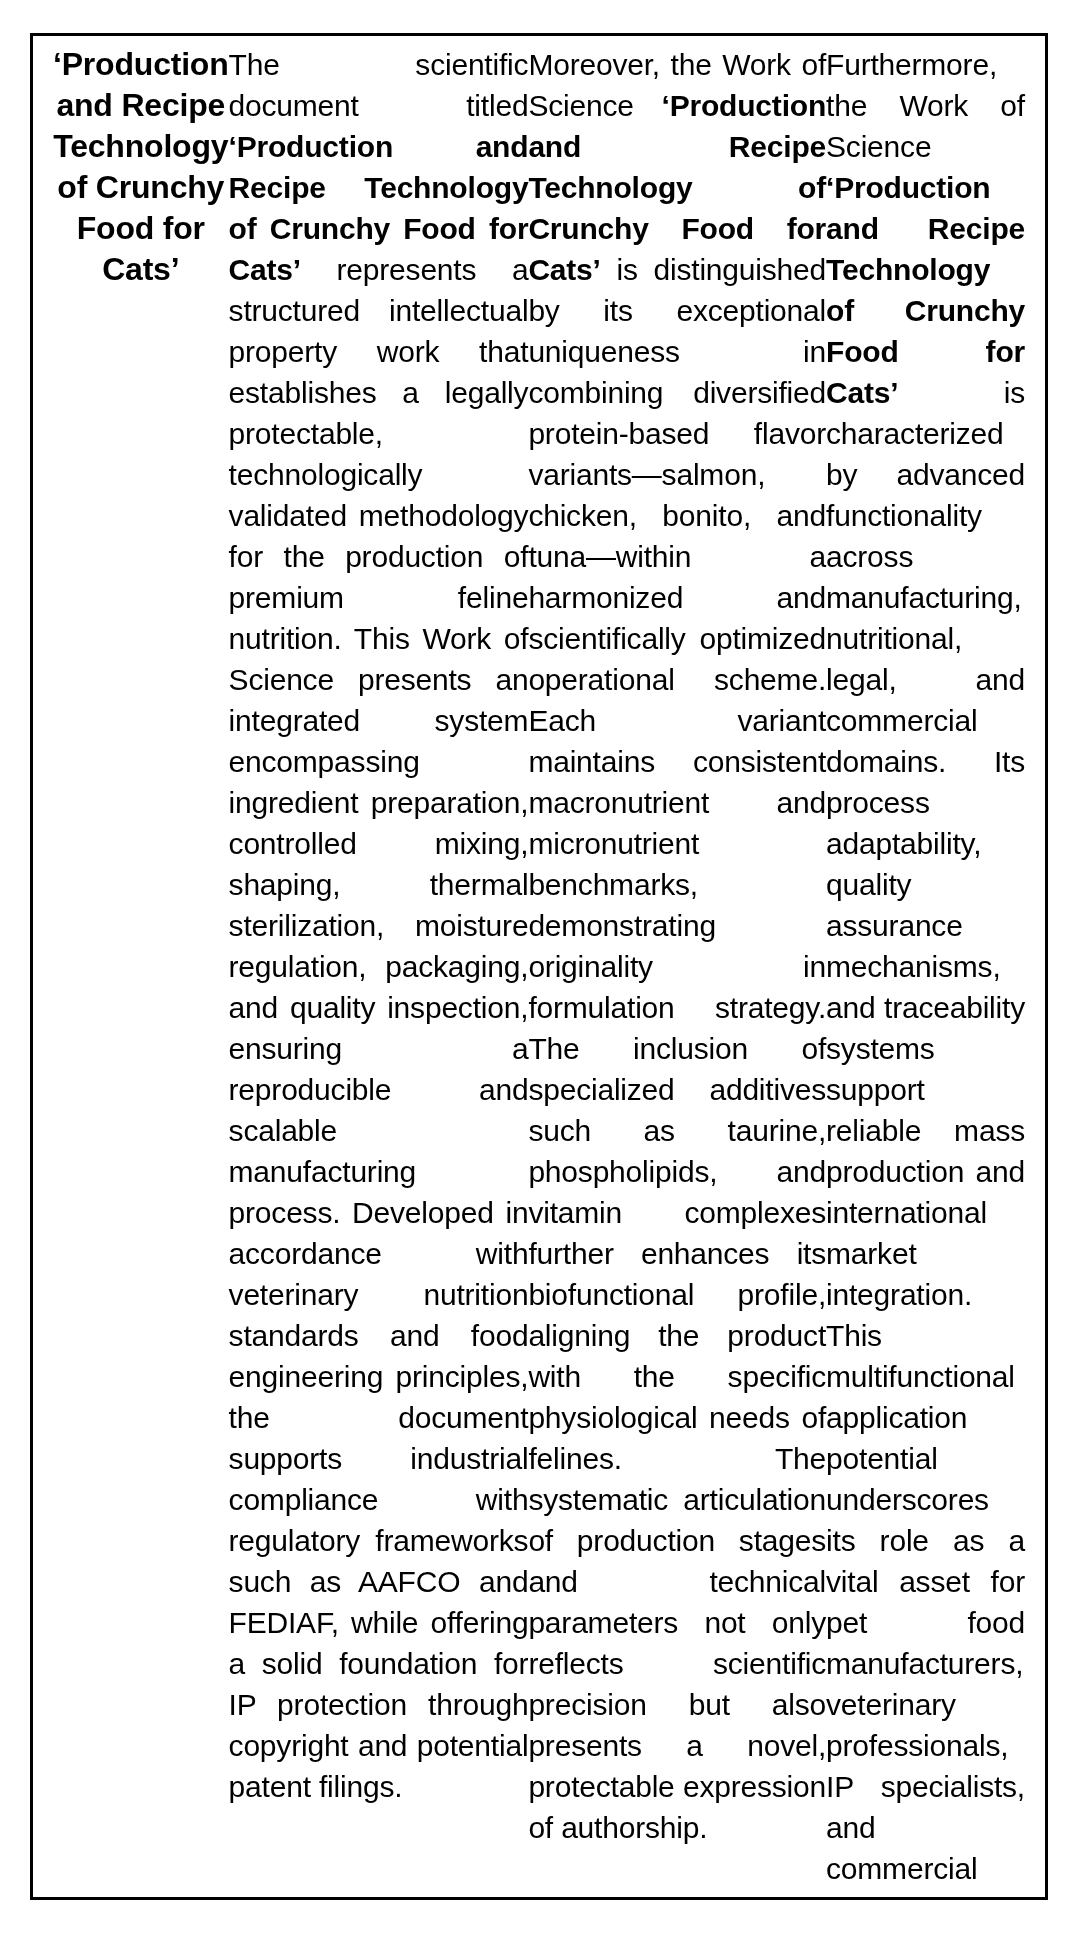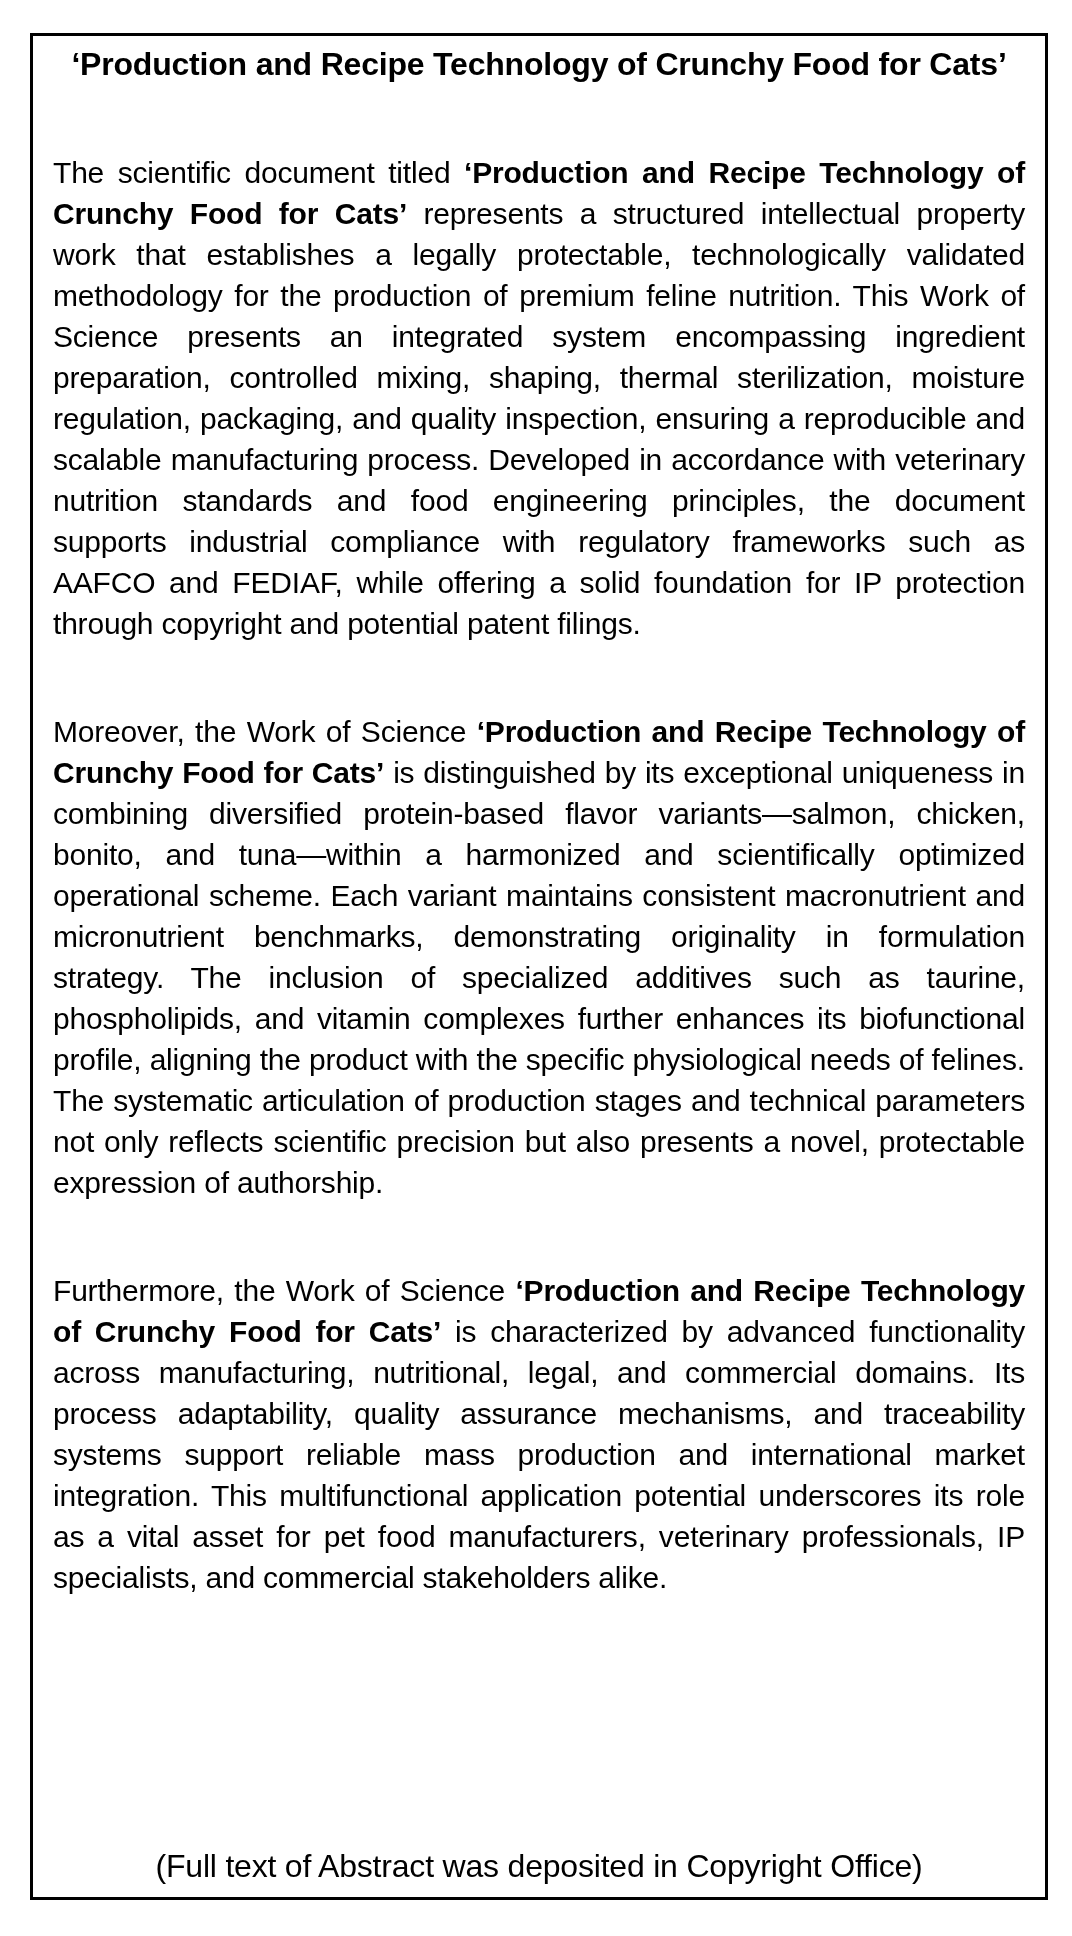--- a/index.html
+++ b/index.html
@@ -16,24 +16,22 @@
   }
   .abstract-box {
     position: absolute;
     left: 30px;
     top: 33px;
     width: 1018px;
     height: 1867px;
     border: 3px solid #000000;
     padding: 8px 20px 8px 20px;
     display: flex;
-    flex-direction: column;
     overflow: hidden;
     background: #ffffff;
-    gap: 26px;
   }
   .doc-title {
     font-size: 32px;
     font-weight: bold;
     line-height: 41px;
     text-align: center;
     letter-spacing: -0.2px;
     margin-bottom: 41px;
   }
   .para {
@@ -62,15 +60,14 @@
 <div class="abstract-box">
 
   <div class="doc-title">‘Production and Recipe Technology of Crunchy Food for Cats’</div>
 
   <p class="para"><span>The scientific document titled </span><b>‘Production and Recipe Technology of Crunchy Food for Cats’</b><span> represents a structured intellectual property work that establishes a legally protectable, technologically validated methodology for the production of premium feline nutrition. This Work of Science presents an integrated system encompassing ingredient preparation, controlled mixing, shaping, thermal sterilization, moisture regulation, packaging, and quality inspection, ensuring a reproducible and scalable manufacturing process. Developed in accordance with veterinary nutrition standards and food engineering principles, the document supports industrial compliance with regulatory frameworks such as AAFCO and FEDIAF, while offering a solid foundation for IP protection through copyright and potential patent filings.</span></p>
 
   <p class="para"><span>Moreover, the Work of Science </span><b>‘Production and Recipe Technology of Crunchy Food for Cats’</b><span> is distinguished by its exceptional uniqueness in combining diversified protein-based flavor variants—salmon, chicken, bonito, and tuna—within a harmonized and scientifically optimized operational scheme. Each variant maintains consistent macronutrient and micronutrient benchmarks, demonstrating originality in formulation strategy. The inclusion of specialized additives such as taurine, phospholipids, and vitamin complexes further enhances its biofunctional profile, aligning the product with the specific physiological needs of felines. The systematic articulation of production stages and technical parameters not only reflects scientific precision but also presents a novel, protectable expression of authorship.</span></p>
 
   <p class="para"><span>Furthermore, the Work of Science </span><b>‘Production and Recipe Technology of Crunchy Food for Cats’</b><span> is characterized by advanced functionality across manufacturing, nutritional, legal, and commercial domains. Its process adaptability, quality assurance mechanisms, and traceability systems support reliable mass production and international market integration. This multifunctional application potential underscores its role as a vital asset for pet food manufacturers, veterinary professionals, IP specialists, and commercial stakeholders alike.</span></p>
 
-  <div class="footer-note">(Full text of Abstract was deposited in Copyright Office)</div>
 
 </div>
 
 </body></html>

